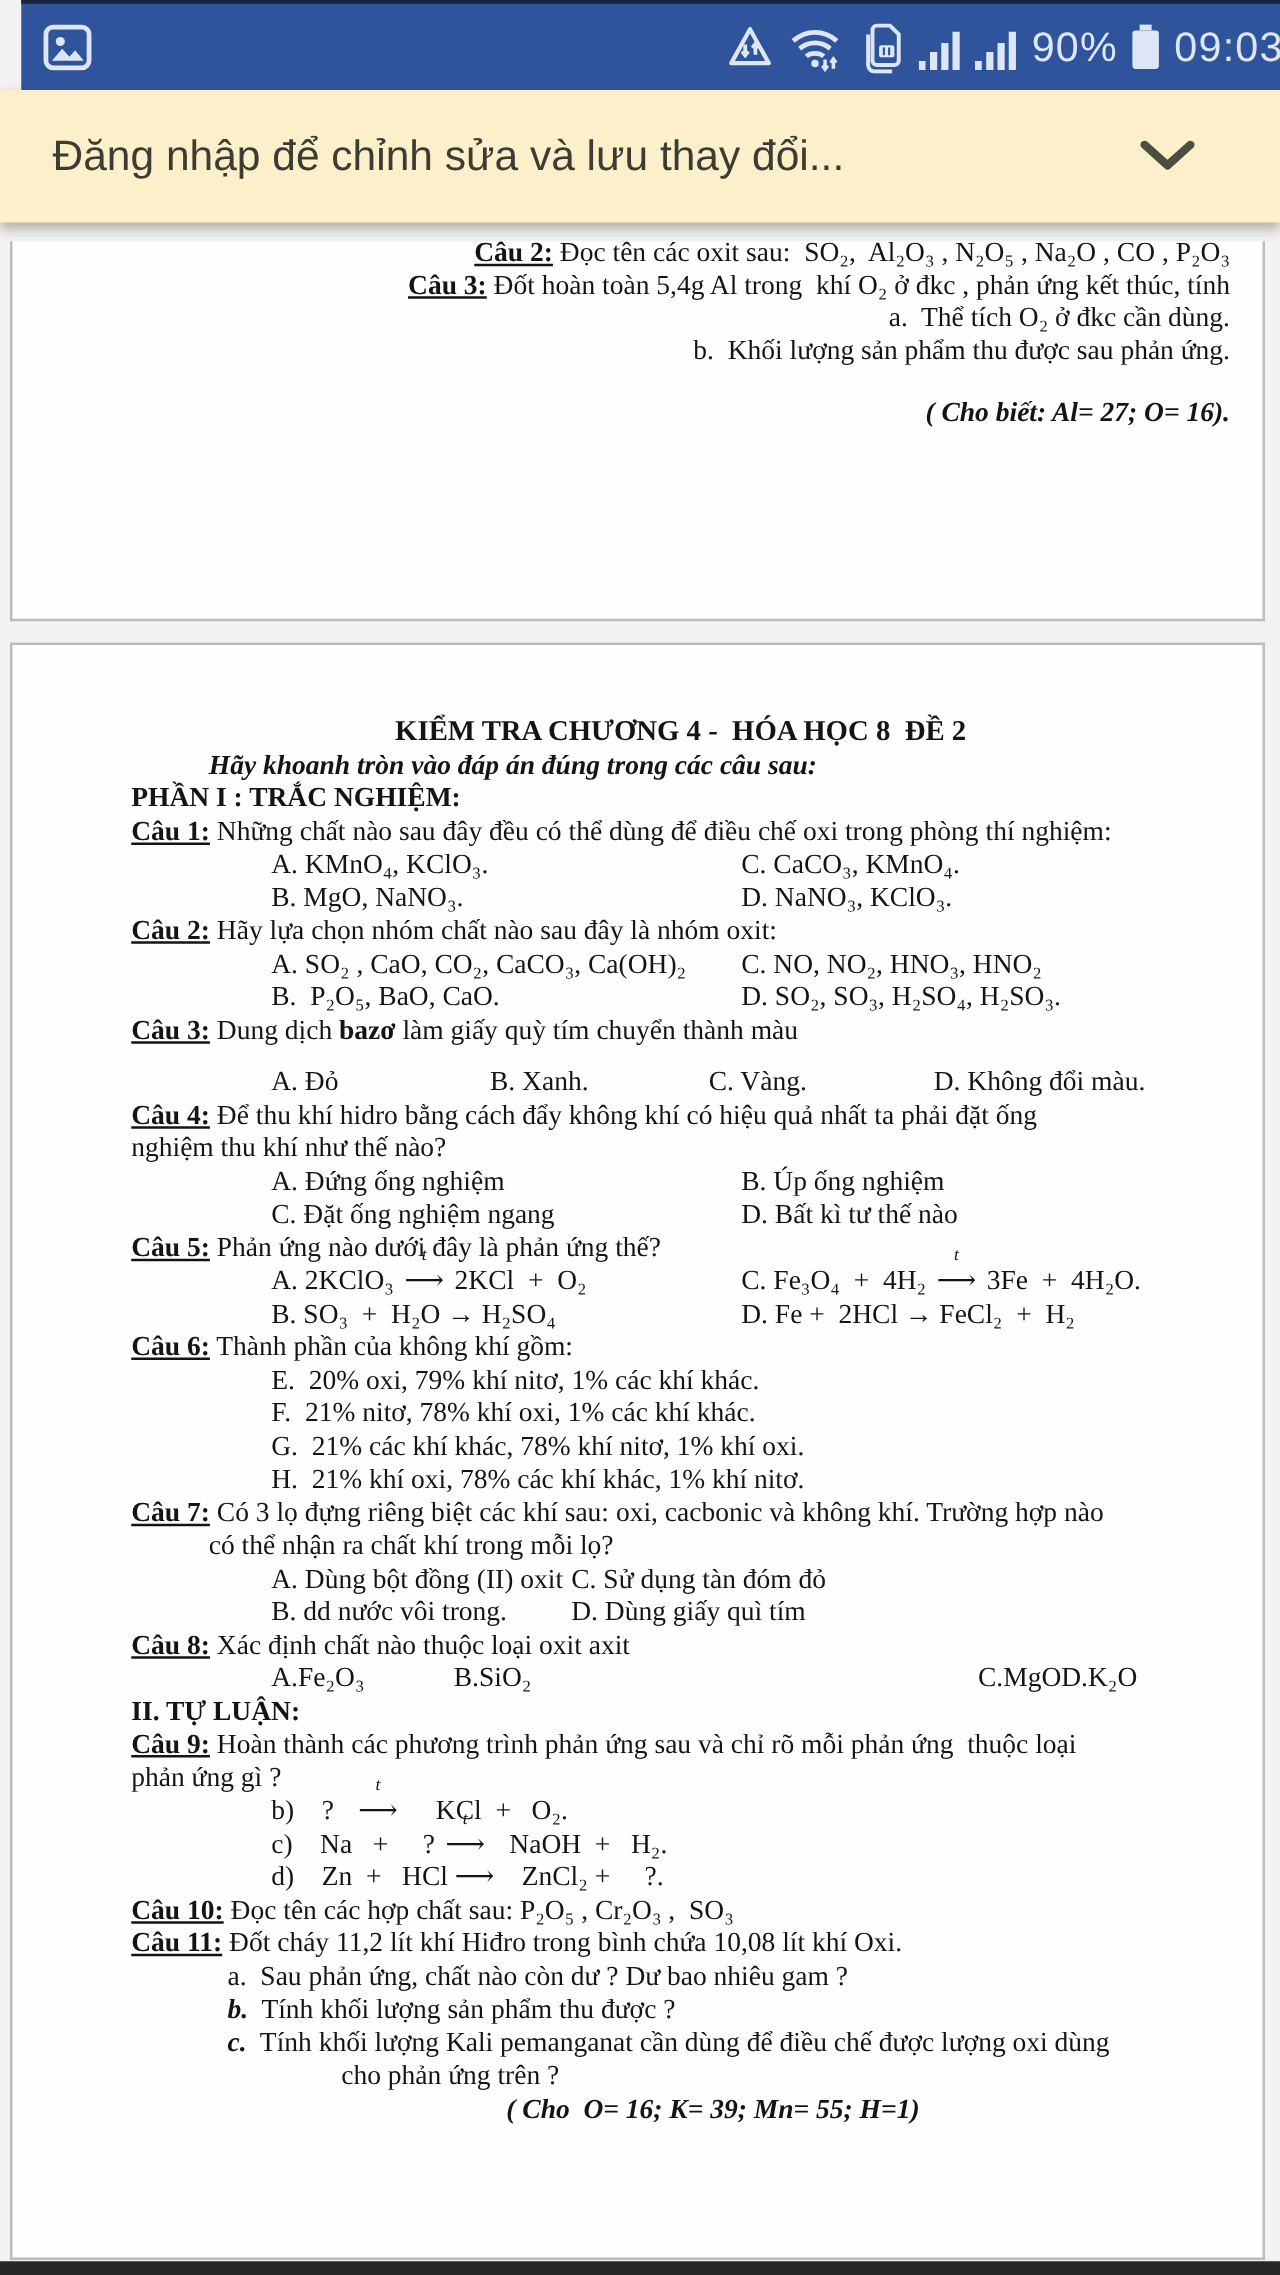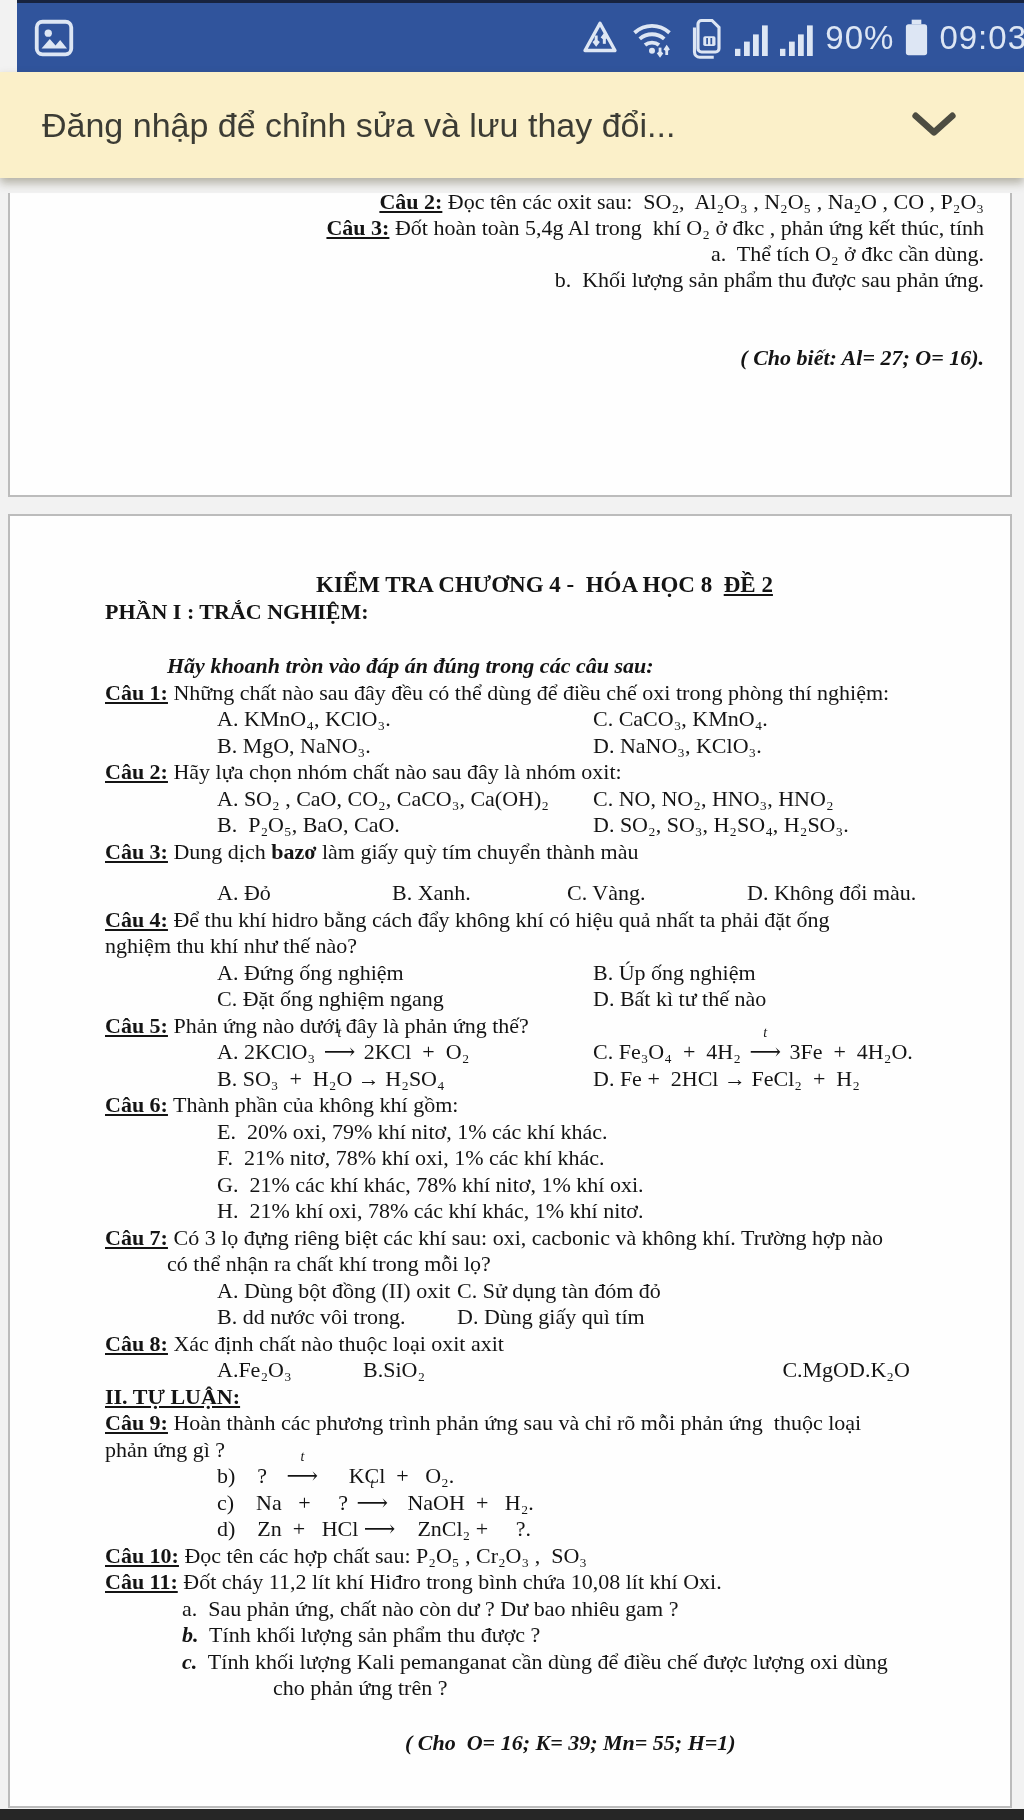--- a/index.html
+++ b/index.html
@@ -37,22 +37,22 @@
   }
   .page1{top:193px;height:304px;border-top:none;text-align:right;}
   .page2{top:514px;height:1294px;}
   .bottom-strip{position:absolute;left:0;top:1809px;width:1024px;height:11px;background:#262626;}
   
   .doc{padding:0 26px 0 95px;font-size:22px;line-height:26px;margin-top:-4px;}
   .doc2{padding:56px 26px 0 95px;font-size:22px;line-height:26.5px;}
   .line{white-space:pre-wrap;}
   .qlabel{font-weight:bold;text-decoration:underline;}
   .bold{font-weight:bold;}
-  .bi{font-weight:bold;font-style:italic;margin-top:28px;}
-  .underline{text-decoration:underline;}
+  .bi{font-weight:bold;font-style:italic;}
+  .underline{}
   .title-line{text-align:center;font-size:23px;}
   .indent1{padding-left:62px;}
   .ind{margin-left:112px;}
   .ind2{margin-left:77px;}
   .opt2 .c1{display:inline-block;min-width:376px;}
   .opt2n .c1{display:inline-block;min-width:240px;}
   .opt4 .oa{display:inline-block;min-width:175px;}
   .opt4 .ob{display:inline-block;min-width:175px;}
   .opt4 .oc{display:inline-block;min-width:180px;margin-top:15px;}
   .opt8 .oa{display:inline-block;min-width:146px;}
@@ -151,22 +151,22 @@
     <div class="line ind2">a.  Thể tích O₂ ở đkc cần dùng.</div>
     <div class="line ind2">b.  Khối lượng sản phẩm thu được sau phản ứng.</div>
     <div class="spacer24"></div>
     <div class="line bi note1">( Cho biết: Al= 27; O= 16).</div>
   </div>
 </div>
 
 <div class="page page2">
   <div class="doc2">
     <div class="line title-line"><span class="bold">KIỂM TRA CHƯƠNG 4 -  HÓA HỌC 8  </span><span class="bold underline">ĐỀ 2</span></div>
+    <div class="line bi indent1">Hãy khoanh tròn vào đáp án đúng trong các câu sau:</div>
     <div class="line bold">PHẦN I : TRẮC NGHIỆM:</div>
-    <div class="line bi indent1">Hãy khoanh tròn vào đáp án đúng trong các câu sau:</div>
 
     <div class="line"><span class="qlabel">Câu 1:</span><span> Những chất nào sau đây đều có thể dùng để điều chế oxi trong phòng thí nghiệm:</span></div>
     <div class="line ind opt2"><span class="c1">A. KMnO₄, KClO₃.</span><span>C. CaCO₃, KMnO₄.</span></div>
     <div class="line ind opt2"><span class="c1">B. MgO, NaNO₃.</span><span>D. NaNO₃, KClO₃.</span></div>
 
     <div class="line"><span class="qlabel">Câu 2:</span><span> Hãy lựa chọn nhóm chất nào sau đây là nhóm oxit:</span></div>
     <div class="line ind opt2"><span class="c1">A. SO₂ , CaO, CO₂, CaCO₃, Ca(OH)₂</span><span>C. NO, NO₂, HNO₃, HNO₂</span></div>
     <div class="line ind opt2"><span class="c1">B.  P₂O₅, BaO, CaO.</span><span>D. SO₂, SO₃, H₂SO₄, H₂SO₃.</span></div>
 
     <div class="line"><span class="qlabel">Câu 3:</span><span> Dung dịch </span><span class="bold">bazơ</span><span> làm giấy quỳ tím chuyển thành màu</span></div>

